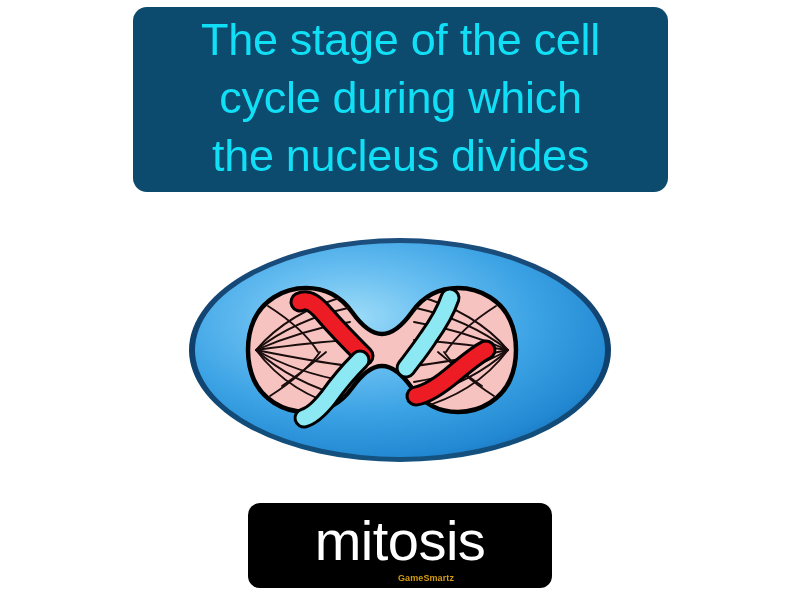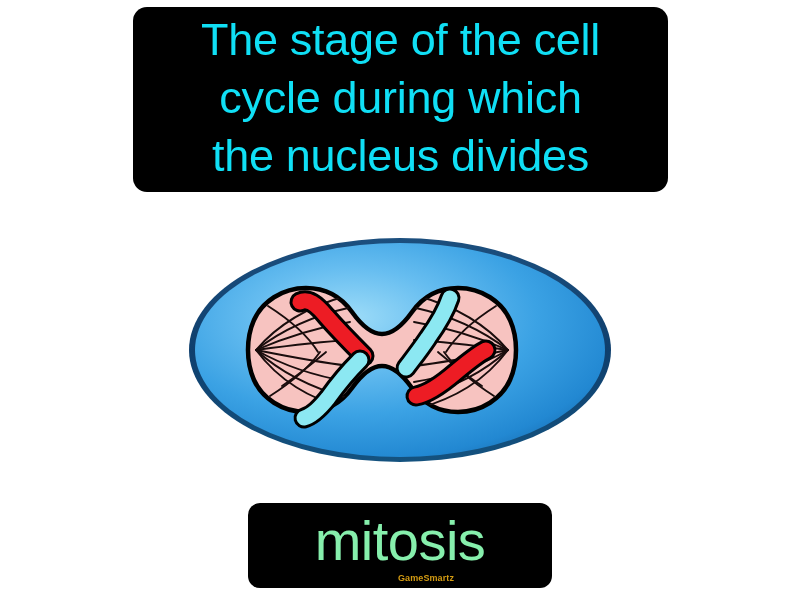--- a/index.html
+++ b/index.html
@@ -24,21 +24,21 @@
     background: #ffffff;
   }
 
   
   #definition-panel {
     position: absolute;
     left: 133px;
     top: 7px;
     width: 535px;
     height: 185px;
-    background: #000000;
+    background: #0c4a6e;
     border-radius: 14px;
     display: flex;
     align-items: center;
     justify-content: center;
     box-sizing: border-box;
     padding: 2px 14px 6px 14px;
   }
   #definition-text {
     color: #10dff5;
     font-family: "Liberation Sans", sans-serif;
@@ -75,21 +75,21 @@
     background: #000000;
     border-radius: 12px;
     box-sizing: border-box;
   }
   #term-text {
     position: absolute;
     left: 0;
     top: 3px;
     width: 304px;
     text-align: center;
-    color: #86efac;
+    color: #ffffff;
     font-family: "Liberation Sans", sans-serif;
     font-size: 56px;
     line-height: 70px;
     font-weight: 400;
     letter-spacing: -0.5px;
   }
   #watermark-text {
     position: absolute;
     left: 0;
     bottom: 5px;

